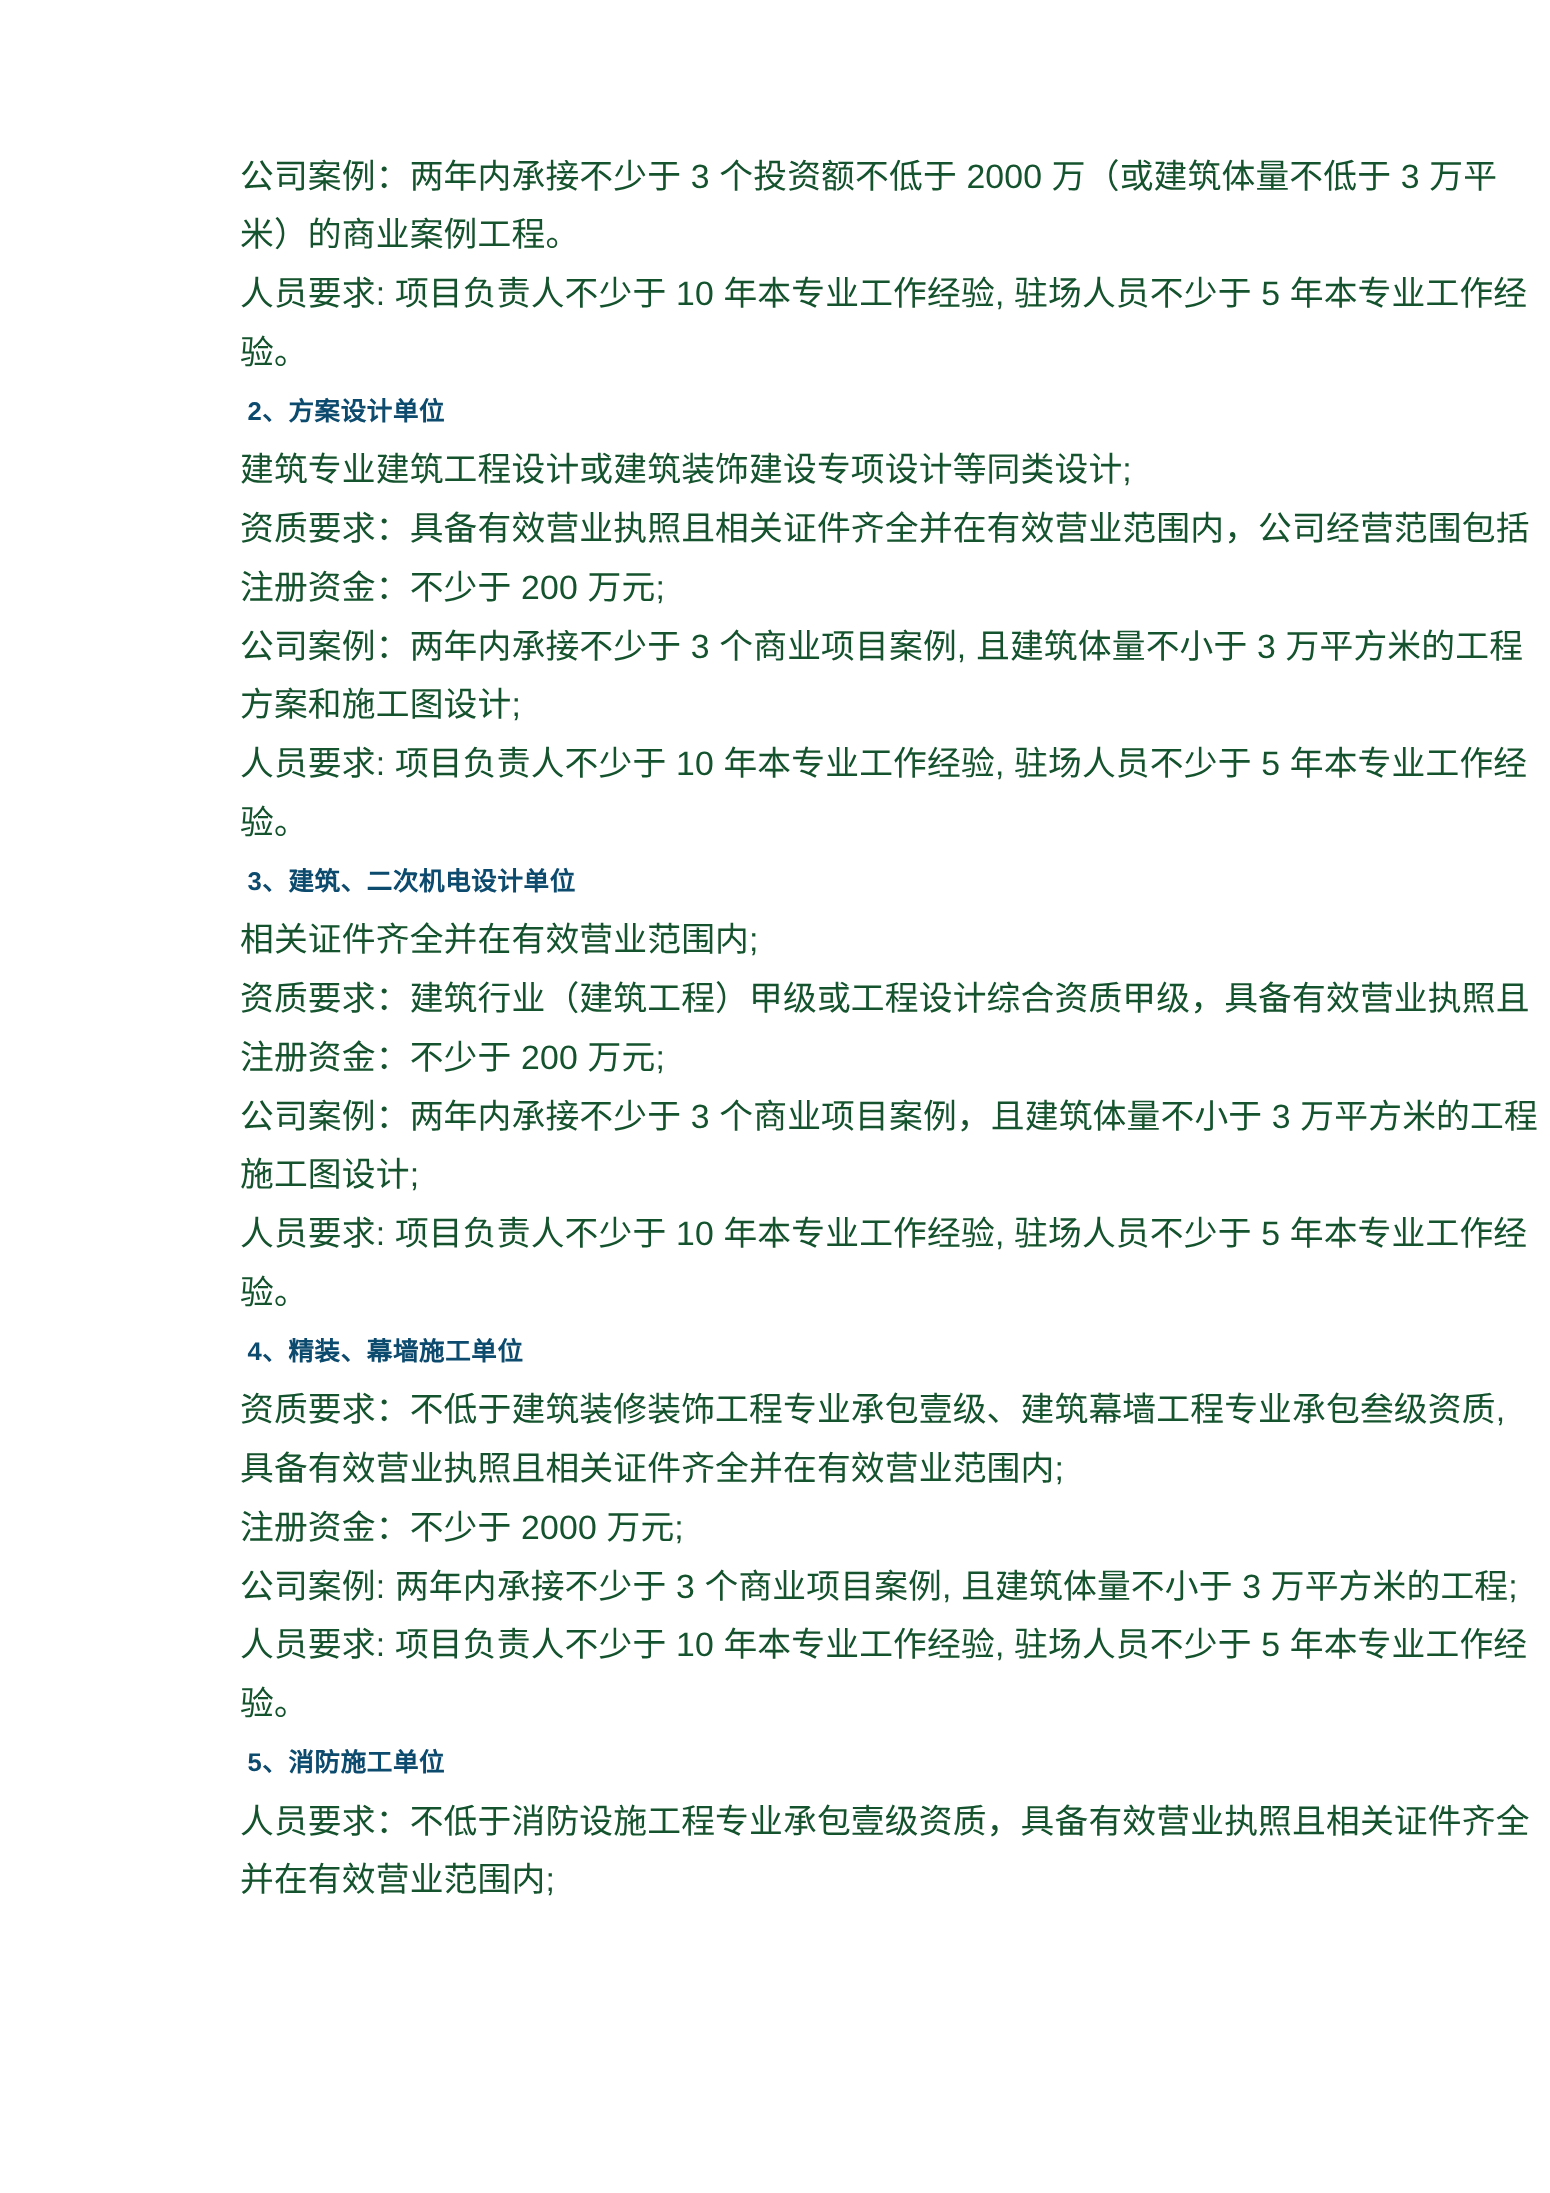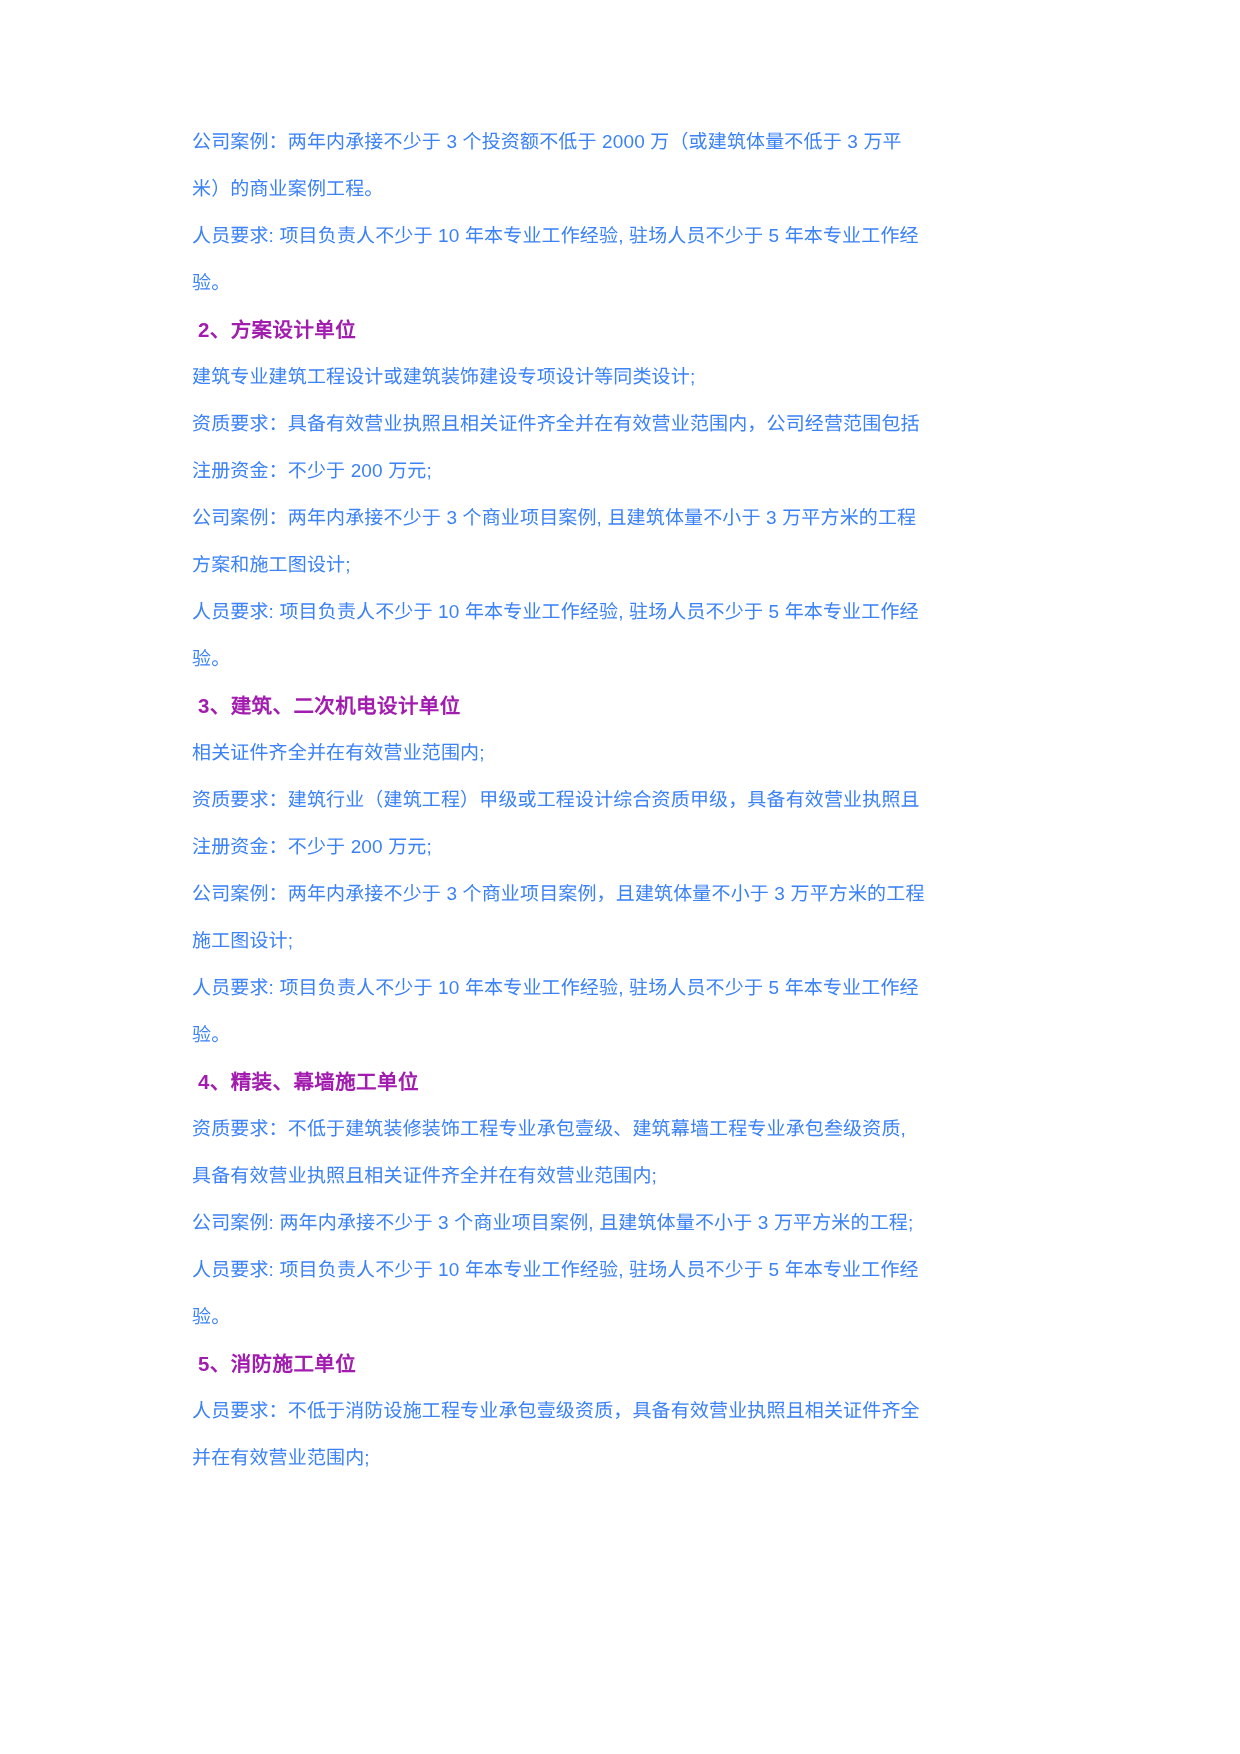--- a/index.html
+++ b/index.html
@@ -26,39 +26,39 @@
     left: 192px;
     top: 118px;
     width: 760px;
   }
   
   .para {
     margin: 0;
     padding: 0;
   }
   .line {
-    font-size: 19px;
+    font-size: 27px;
     line-height: 47px;
     letter-spacing: 0.15px;
     white-space: pre;
-    color: #3b82f6;
+    color: #14532d;
     font-weight: 400;
   }
   .line.indent-cont {
     
     text-indent: 0;
   }
   .heading {
     font-size: 20.5px;
     line-height: 47px;
     font-weight: 700;
     letter-spacing: 0.4px;
     white-space: pre;
     padding-left: 6px;
-    color: #a21caf;
+    color: #0c4a6e;
   }
 </style>
 </head>
 <body>
 
 <div class="page">
   <div class="content">
       <div class="para">
         <div class="line">公司案例：两年内承接不少于 3 个投资额不低于 2000 万（或建筑体量不低于 3 万平</div>
         <div class="line indent-cont">米）的商业案例工程。</div>
@@ -98,20 +98,23 @@
       <div class="para">
         <div class="line">人员要求: 项目负责人不少于 10 年本专业工作经验, 驻场人员不少于 5 年本专业工作经</div>
         <div class="line indent-cont">验。</div>
       </div>
       <div class="heading">4、精装、幕墙施工单位</div>
       <div class="para">
         <div class="line">资质要求：不低于建筑装修装饰工程专业承包壹级、建筑幕墙工程专业承包叁级资质,</div>
         <div class="line indent-cont">具备有效营业执照且相关证件齐全并在有效营业范围内;</div>
       </div>
       <div class="para">
+        <div class="line">注册资金：不少于 2000 万元;</div>
+      </div>
+      <div class="para">
         <div class="line">公司案例: 两年内承接不少于 3 个商业项目案例, 且建筑体量不小于 3 万平方米的工程;</div>
       </div>
       <div class="para">
         <div class="line">人员要求: 项目负责人不少于 10 年本专业工作经验, 驻场人员不少于 5 年本专业工作经</div>
         <div class="line indent-cont">验。</div>
       </div>
       <div class="heading">5、消防施工单位</div>
       <div class="para">
         <div class="line">人员要求：不低于消防设施工程专业承包壹级资质，具备有效营业执照且相关证件齐全</div>
         <div class="line indent-cont">并在有效营业范围内;</div>

